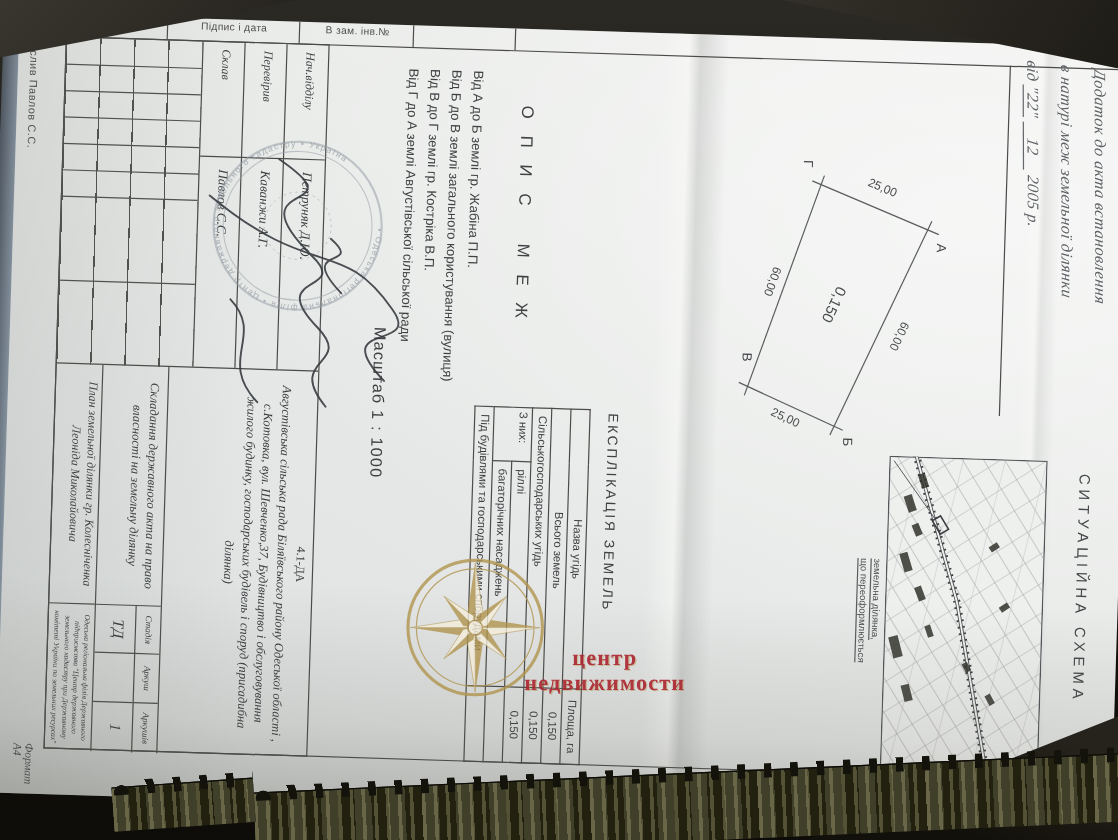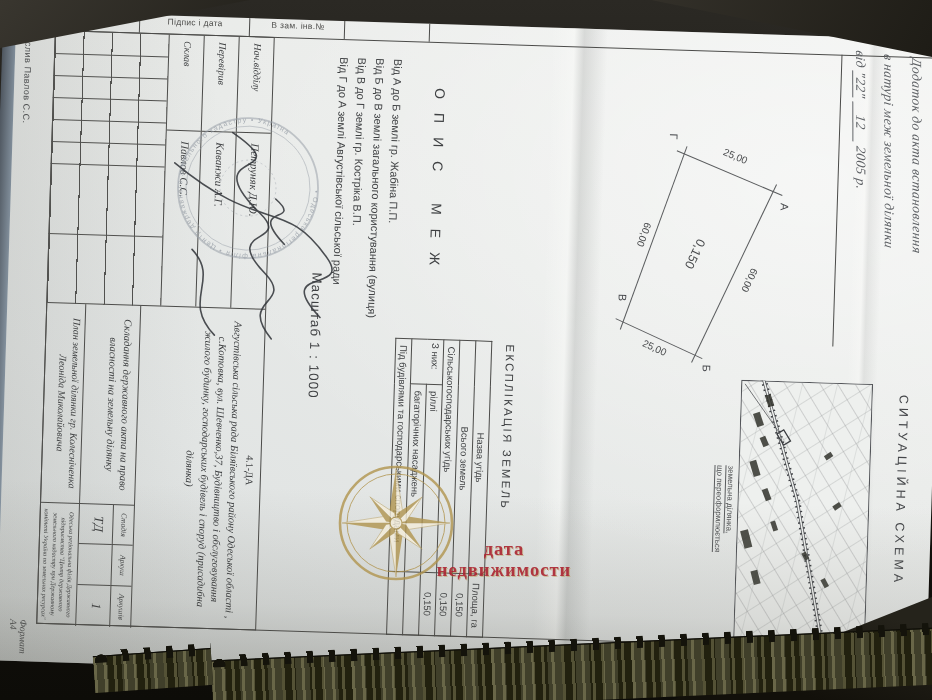--- a/index.html
+++ b/index.html
@@ -359,15 +359,15 @@
             <path d="M0,-37 L6,-8 L0,0 Z" fill="#f4edda" stroke="#a88c48" stroke-width=".5"></path>
           </g>
         <g transform="rotate(315)">
             <path d="M0,-37 L-6,-8 L0,0 Z" fill="#b1954f"></path>
             <path d="M0,-37 L6,-8 L0,0 Z" fill="#f4edda" stroke="#a88c48" stroke-width=".5"></path>
           </g>
       </g>
       <circle cx="68" cy="68" r="6" fill="#f4edda" stroke="#b1954f" stroke-width="1.2"></circle>
     </g>
   </svg>
-  <div class="wm wm-tag">дата недвижимости</div>
+  <div class="wm wm-tag">центр недвижимости</div>
 
 </div>
 
 </body></html>

